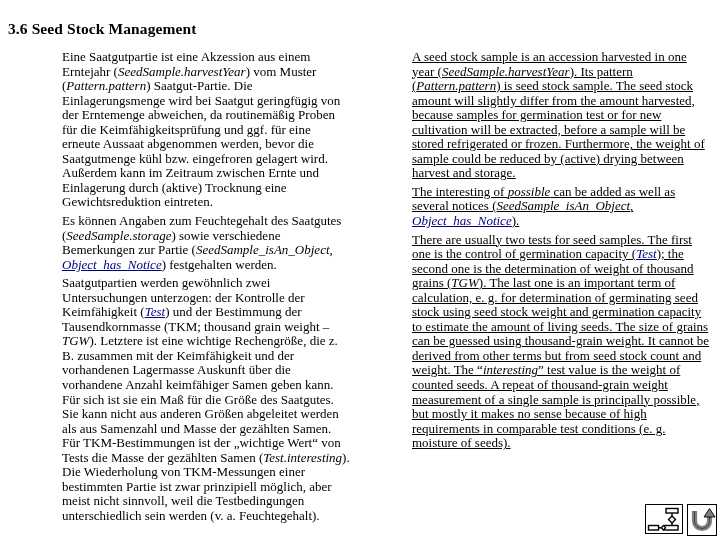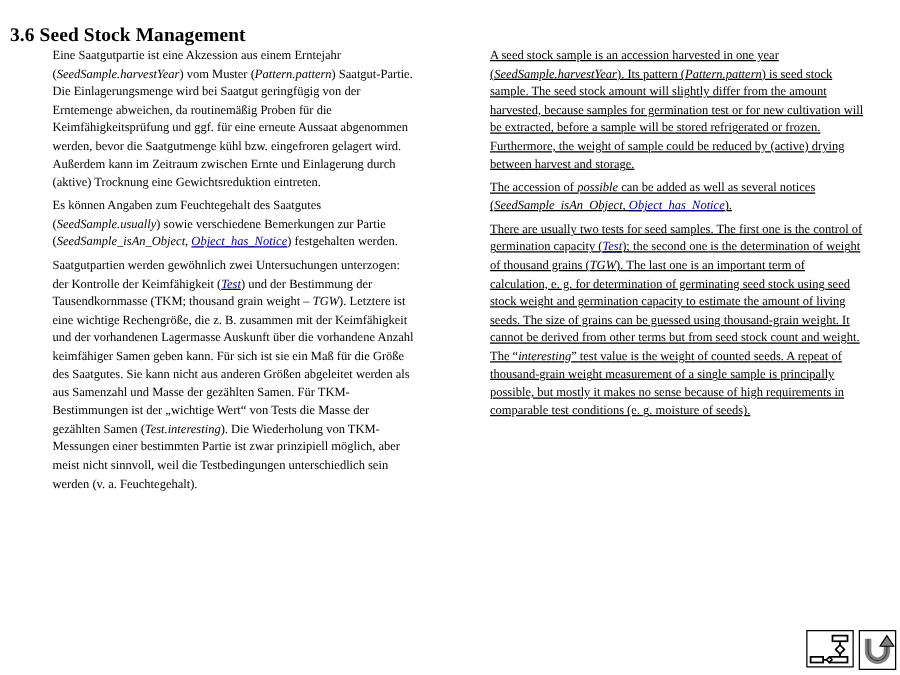--- a/index.html
+++ b/index.html
@@ -35,24 +35,25 @@
 
   .columns {
     position: absolute;
     left: 0;
     top: 38px;
     width: 720px;
   }
 
   .col {
     position: absolute;
-    top: 0;
-    font-size: 10px;
+    top: 12px;
+    font-size: 13px;
     line-height: 14.55px;
     text-align: left;
+    margin-left: 20px;
   }
 
   .col-left {
     left: 42px;
     width: 290px;
   }
 
   .col-right {
     left: 392px;
     width: 300px;
@@ -115,27 +116,27 @@
 <body>
 
 <div class="page">
 
   <h1 class="page-title">3.6 Seed Stock Management</h1>
 
   <div class="columns">
 
     <div class="col col-left">
         <p><span>Eine Saatgutpartie ist eine Akzession aus einem Erntejahr (</span><i>SeedSample.harvestYear</i><span>) vom Muster (</span><i>Pattern.pattern</i><span>) Saatgut-Partie. Die Einlagerungsmenge wird bei Saatgut geringfügig von der Erntemenge abweichen, da routinemäßig Proben für die Keimfähigkeitsprüfung und ggf. für eine erneute Aussaat abgenommen werden, bevor die Saatgutmenge kühl bzw. eingefroren gelagert wird. Außerdem kann im Zeitraum zwischen Ernte und Einlagerung durch (aktive) Trocknung eine Gewichtsreduktion eintreten.</span></p>
-        <p><span>Es können Angaben zum Feuchtegehalt des Saatgutes (</span><i>SeedSample.usually</i><span>) sowie verschiedene Bemerkungen zur Partie (</span><i>SeedSample_isAn_Object</i><span>, </span><a class="doclink" href="#">Object_has_Notice</a><span>) festgehalten werden.</span></p>
+        <p><span>Es können Angaben zum Feuchtegehalt des Saatgutes (</span><i>SeedSample.storage</i><span>) sowie verschiedene Bemerkungen zur Partie (</span><i>SeedSample_isAn_Object</i><span>, </span><a class="doclink" href="#">Object_has_Notice</a><span>) festgehalten werden.</span></p>
         <p><span>Saatgutpartien werden gewöhnlich zwei Untersuchungen unterzogen: der Kontrolle der Keimfähigkeit (</span><a class="doclink" href="#">Test</a><span>) und der Bestimmung der Tausendkornmasse (TKM; thousand grain weight – </span><i>TGW</i><span>). Letztere ist eine wichtige Rechengröße, die z. B. zusammen mit der Keimfähigkeit und der vorhandenen Lagermasse Auskunft über die vorhandene Anzahl keimfähiger Samen geben kann. Für sich ist sie ein Maß für die Größe des Saatgutes. Sie kann nicht aus anderen Größen abgeleitet werden als aus Samenzahl und Masse der gezählten Samen. Für TKM-Bestimmungen ist der „wichtige Wert“ von Tests die Masse der gezählten Samen (</span><i>Test.interesting</i><span>). Die Wiederholung von TKM-Messungen einer bestimmten Partie ist zwar prinzipiell möglich, aber meist nicht sinnvoll, weil die Testbedingungen unterschiedlich sein werden (v. a. Feuchtegehalt).</span></p>
       </div>
 
     <div class="col col-right">
         <p><span>A seed stock sample is an accession harvested in one year (</span><i>SeedSample.harvestYear</i><span>). Its pattern (</span><i>Pattern.pattern</i><span>) is seed stock sample. The seed stock amount will slightly differ from the amount harvested, because samples for germination test or for new cultivation will be extracted, before a sample will be stored refrigerated or frozen. Furthermore, the weight of sample could be reduced by (active) drying between harvest and storage.</span></p>
-        <p><span>The accession of </span><i>possible</i><span> can be added as well as several notices (</span><i>SeedSample_isAn_Object</i><span>, </span><a class="doclink" href="#">Object_has_Notice</a><span>).</span></p>
+        <p><span>The interesting of </span><i>possible</i><span> can be added as well as several notices (</span><i>SeedSample_isAn_Object</i><span>, </span><a class="doclink" href="#">Object_has_Notice</a><span>).</span></p>
         <p><span>There are usually two tests for seed samples. The first one is the control of germination capacity (</span><a class="doclink" href="#">Test</a><span>); the second one is the determination of weight of thousand grains (</span><i>TGW</i><span>). The last one is an important term of calculation, e. g. for determination of germinating seed stock using seed stock weight and germination capacity to estimate the amount of living seeds. The size of grains can be guessed using thousand-grain weight. It cannot be derived from other terms but from seed stock count and weight. The “</span><i>interesting</i><span>” test value is the weight of counted seeds. A repeat of thousand-grain weight measurement of a single sample is principally possible, but mostly it makes no sense because of high requirements in comparable test conditions (e. g. moisture of seeds).</span></p>
       </div>
 
   </div>
 
   <div class="nav-buttons">
 
     <button class="nav-btn btn-diagram" title="">
       <span>
         <svg width="36" height="28" viewBox="0 0 36 28">

